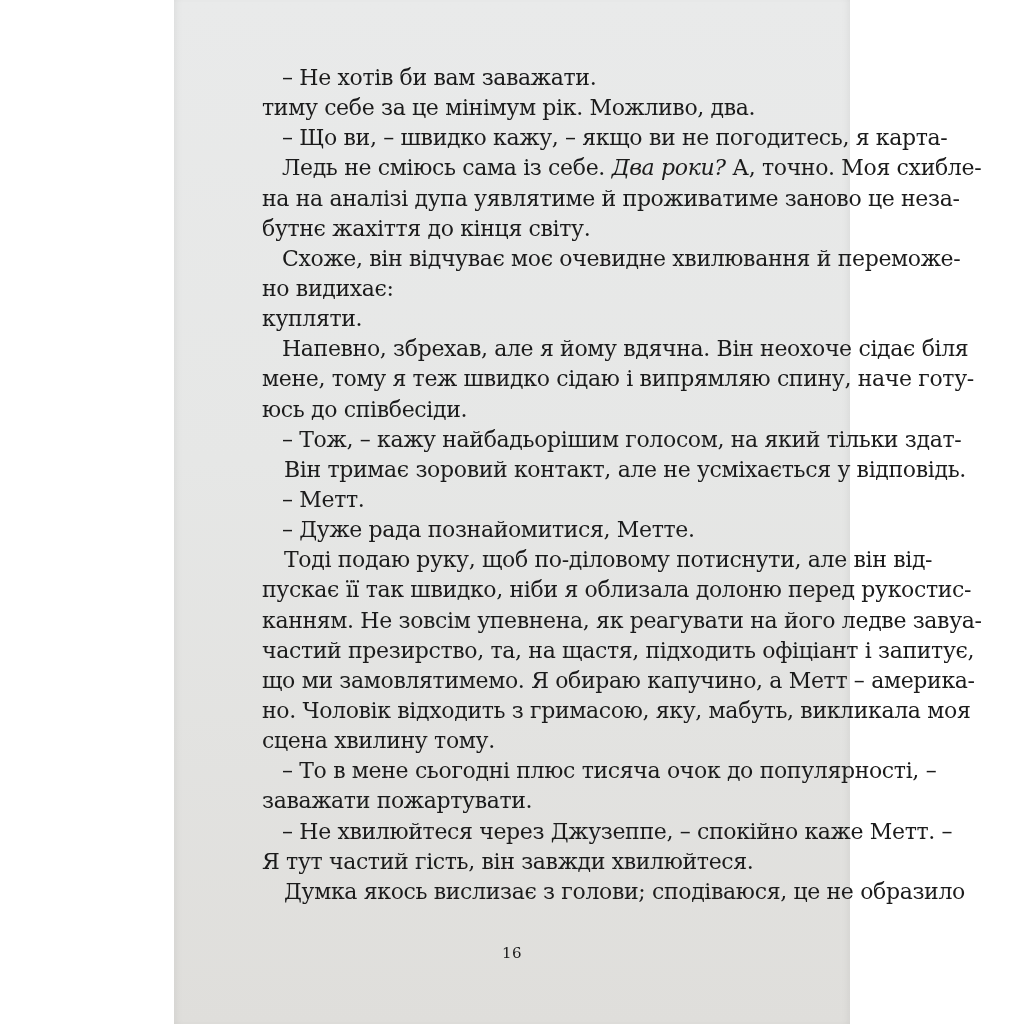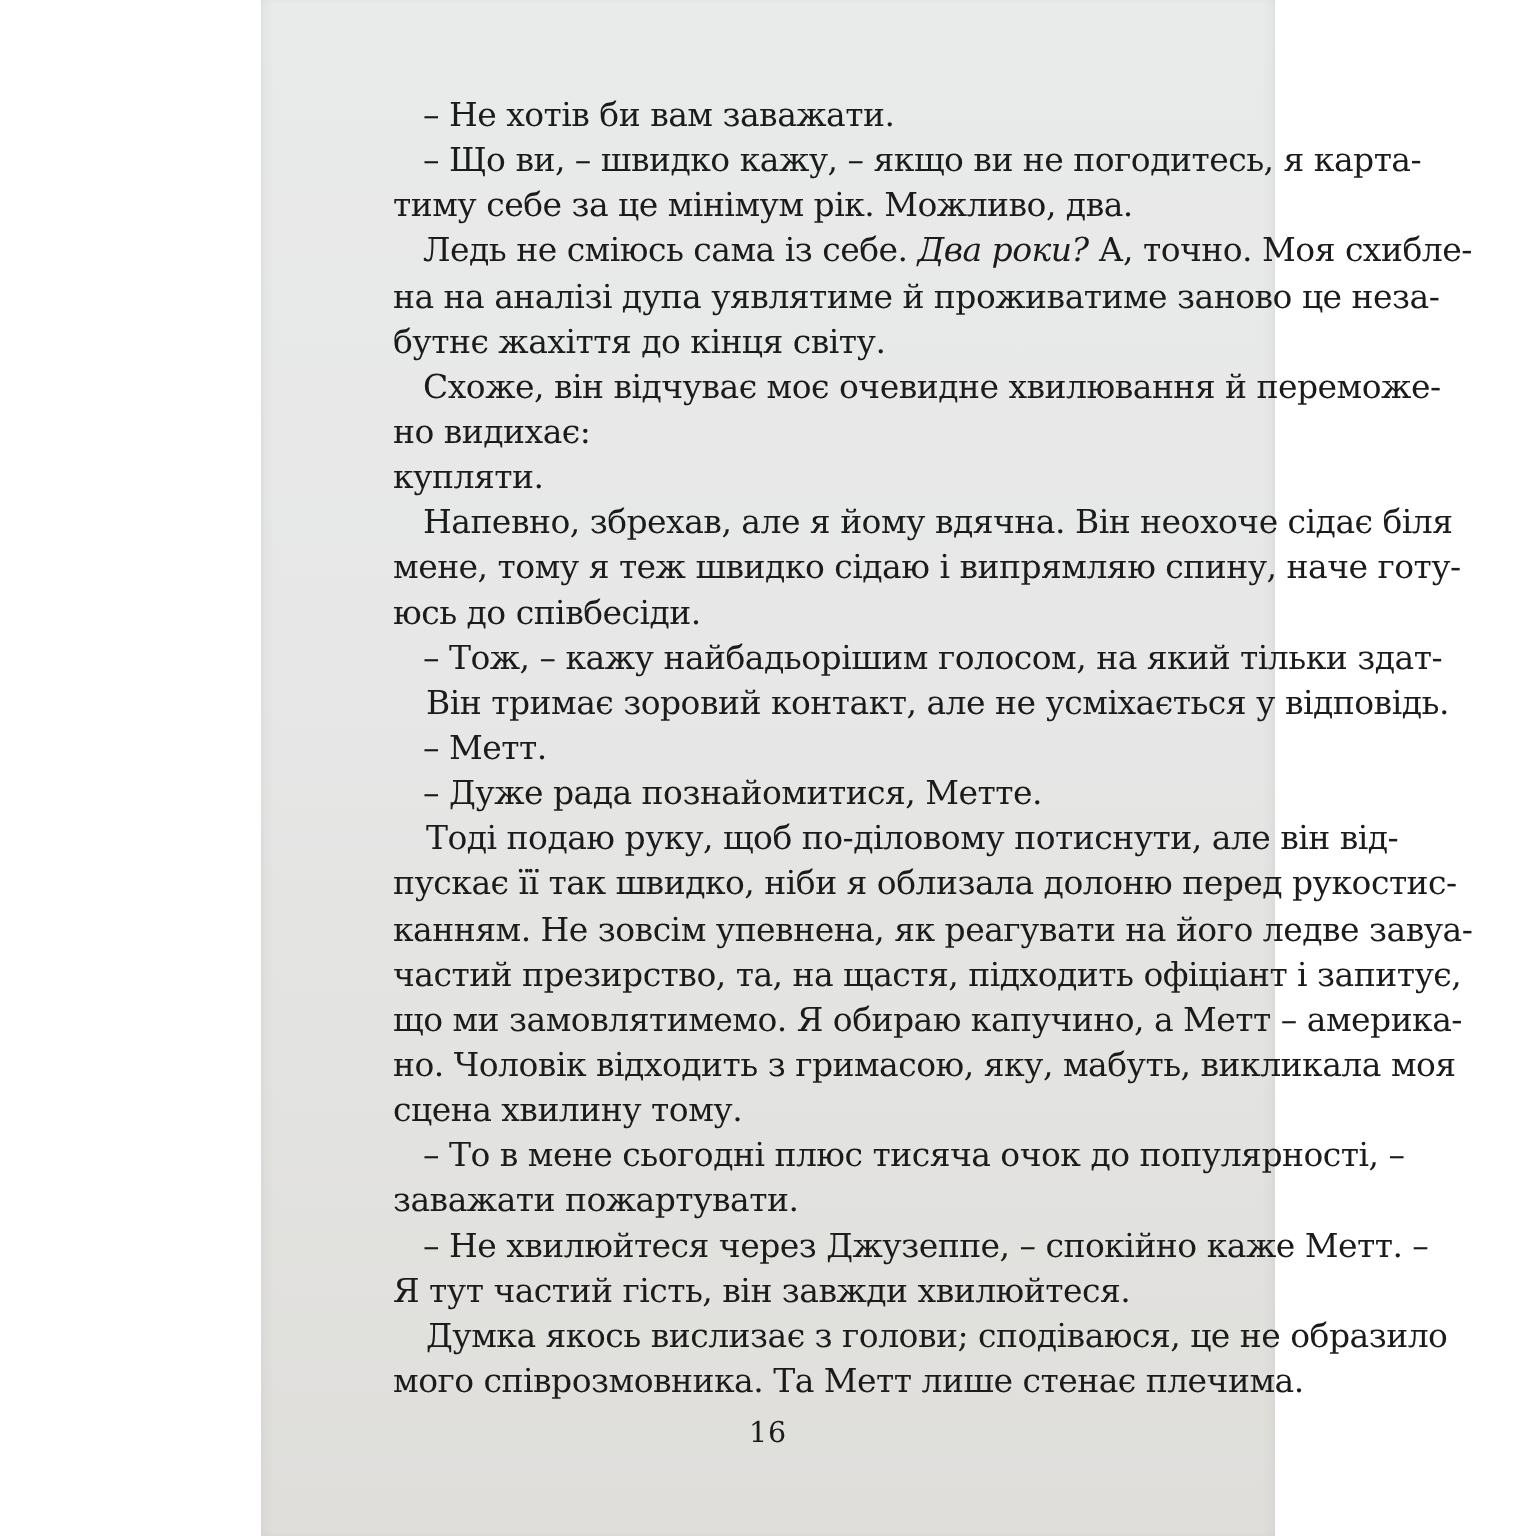--- a/index.html
+++ b/index.html
@@ -41,33 +41,33 @@
   .line.last { text-align-last: left; }
   .line.indent-more { padding-left: 22px; }
   em { font-style: italic; }
   .page-number {
     position: absolute;
     left: 0;
     width: 676px;
     top: 944px;
     text-align: center;
     font-family: "DejaVu Serif", serif;
-    font-size: 19px;
+    font-size: 15px;
     color: #1b1b1b;
     letter-spacing: 0.5px;
   }
 </style>
 </head>
 <body>
 
 <div class="page">
   <div class="text-block">
     <div class="line indent last">– Не хотів би вам заважати.</div>
+    <div class="line last">тиму себе за це мінімум рік. Можливо, два.</div>
     <div class="line indent">– Що ви, – швидко кажу, – якщо ви не погодитесь, я карта-</div>
-    <div class="line last">тиму себе за це мінімум рік. Можливо, два.</div>
     <div class="line indent"><span>Ледь не сміюсь сама із себе. </span><em>Два роки?</em><span> А, точно. Моя схибле-</span></div>
     <div class="line">на на аналізі дупа уявлятиме й проживатиме заново це неза-</div>
     <div class="line last">бутнє жахіття до кінця світу.</div>
     <div class="line indent">Схоже, він відчуває моє очевидне хвилювання й переможе-</div>
     <div class="line last">но видихає:</div>
     <div class="line last">купляти.</div>
     <div class="line indent">Напевно, збрехав, але я йому вдячна. Він неохоче сідає біля</div>
     <div class="line">мене, тому я теж швидко сідаю і випрямляю спину, наче готу-</div>
     <div class="line last">юсь до співбесіди.</div>
     <div class="line indent">– Тож, – кажу найбадьорішим голосом, на який тільки здат-</div>
@@ -79,16 +79,15 @@
     <div class="line">канням. Не зовсім упевнена, як реагувати на його ледве завуа-</div>
     <div class="line">частий презирство, та, на щастя, підходить офіціант і запитує,</div>
     <div class="line">що ми замовлятимемо. Я обираю капучино, а Метт – америка-</div>
     <div class="line">но. Чоловік відходить з гримасою, яку, мабуть, викликала моя</div>
     <div class="line last">сцена хвилину тому.</div>
     <div class="line indent">– То в мене сьогодні плюс тисяча очок до популярності, –</div>
     <div class="line last">заважати пожартувати.</div>
     <div class="line indent">– Не хвилюйтеся через Джузеппе, – спокійно каже Метт. –</div>
     <div class="line last">Я тут частий гість, він завжди хвилюйтеся.</div>
     <div class="line indent-more">Думка якось вислизає з голови; сподіваюся, це не образило</div>
-    <div class="line last">мого співрозмовника. Та Метт лише стенає плечима.</div>
   </div>
   <div class="page-number">16</div>
 </div>
 
 </body></html>

